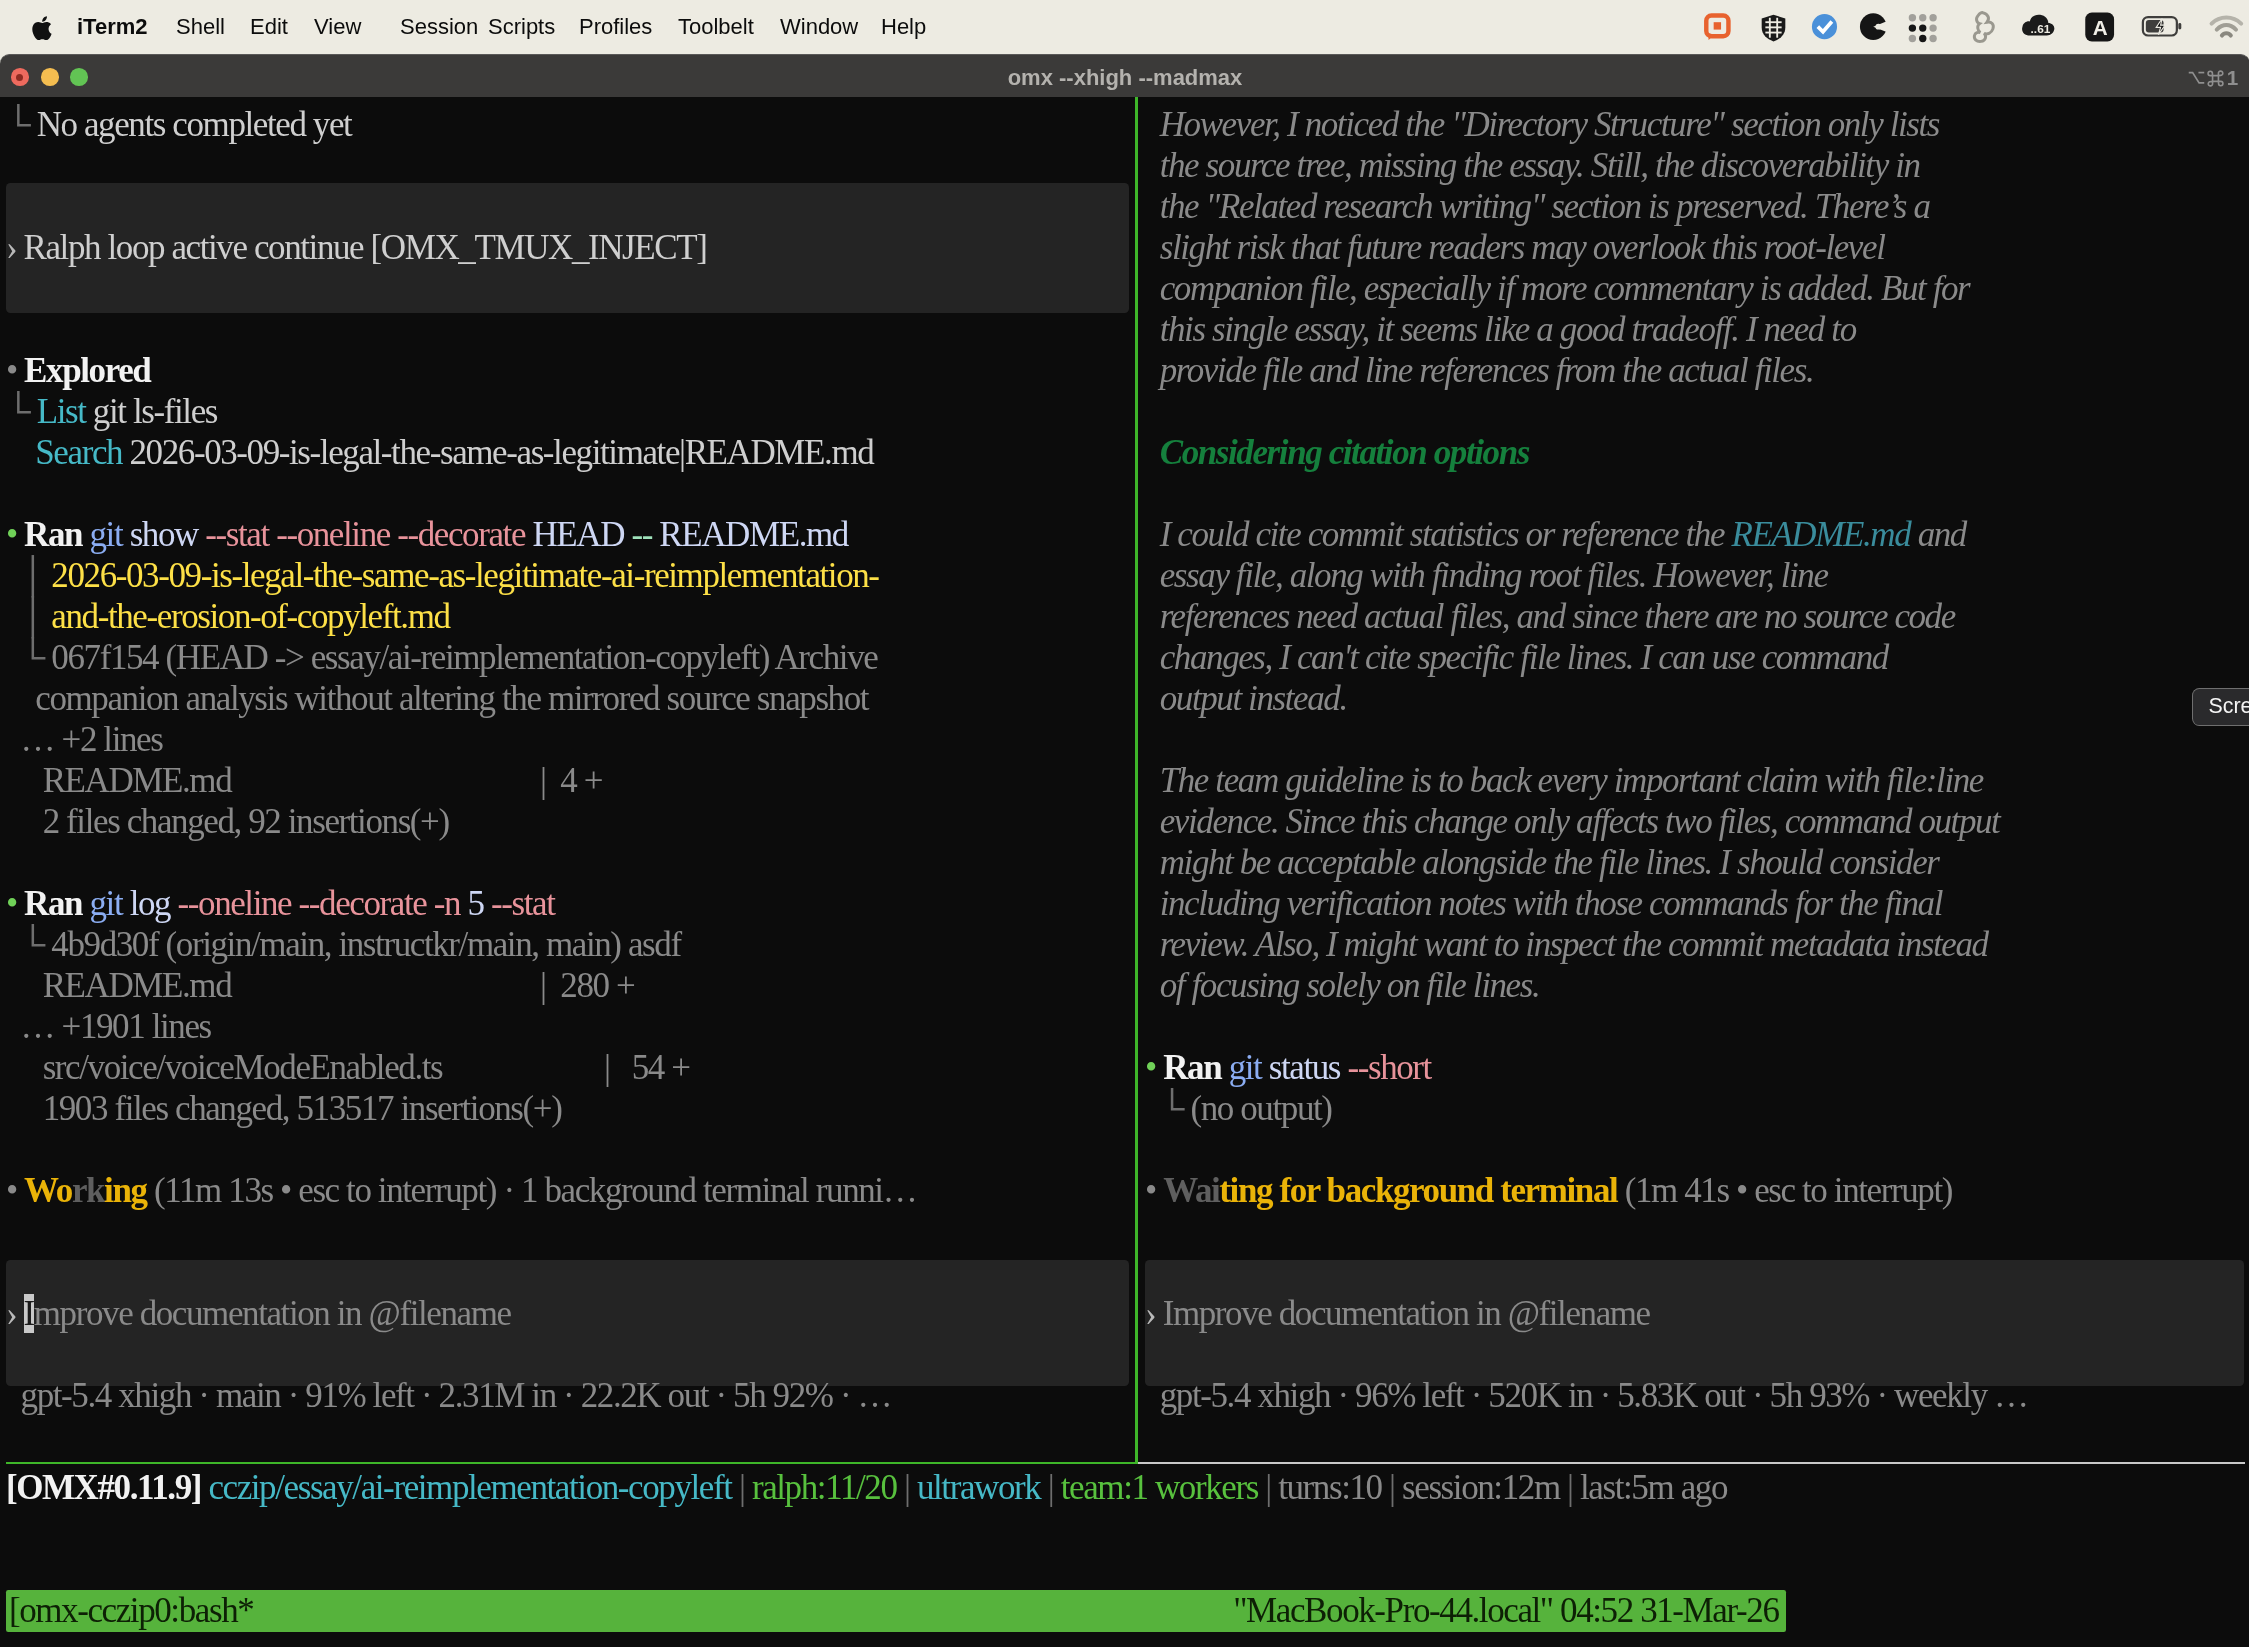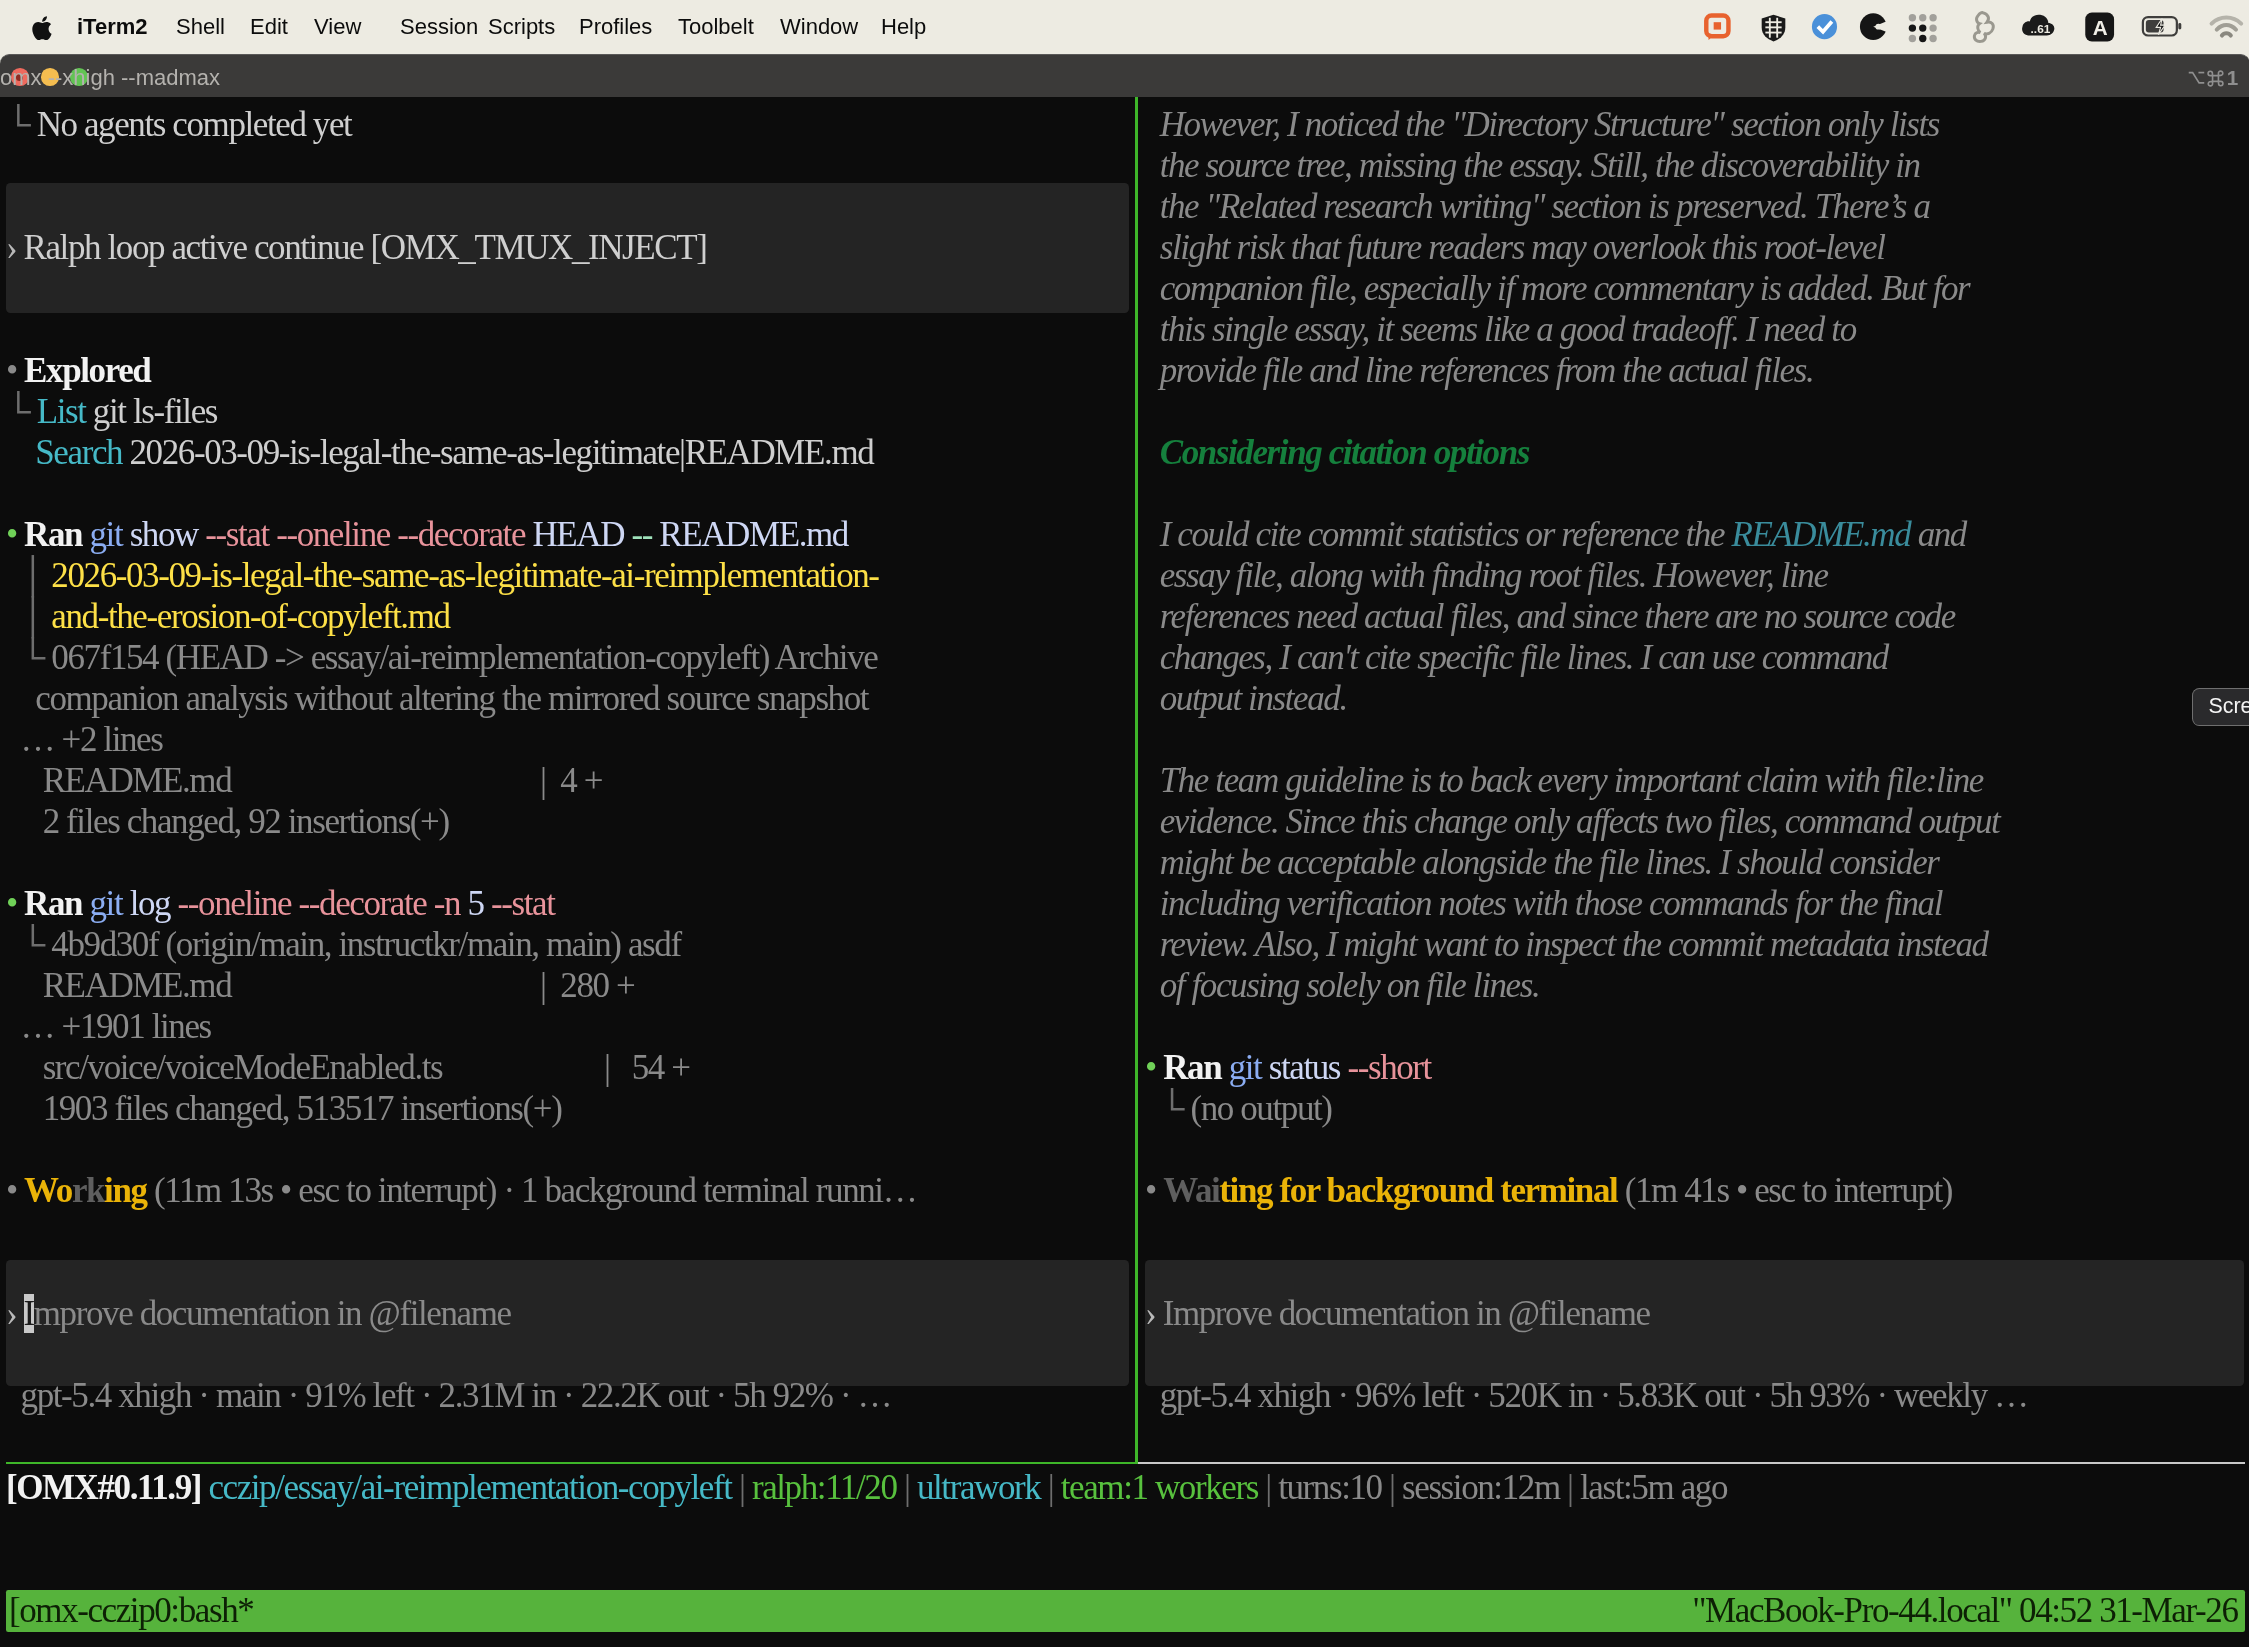--- a/index.html
+++ b/index.html
@@ -16,22 +16,22 @@
 #menubar .b { font-weight:700; }
 
 
 #titlebar {
   position:absolute; left:0; top:54px; width:2250px; height:43px;
   background:#3b3a39; border-radius:9.6px 9.6px 0 0;
   border-top:0.7px solid #5a5958;
 }
 .tl { position:absolute; border-radius:50%; width:17.7px; height:17.7px; top:13.3px; }
 #title-text {
-  position:absolute; top:65px; left:0; width:2250px; text-align:left;
-  font-size:22px; font-weight:400; color:#b4b2ae;
+  position:absolute; top:65px; left:0; width:2250px; text-align:center;
+  font-size:22px; font-weight:700; color:#b4b2ae;
 }
 #title-right { position:absolute; top:66px; right:11.8px; color:#8f8f8f; font-size:20.7px; font-weight:700;}
 
 
 #term { position:absolute; left:0; top:97px; width:2250px; height:1551px; background:#0c0c0c; }
 
 pre.mono, .mono {
   font-family:Liberation Serif, serif;
   font-size:35px; line-height:41px; letter-spacing:-1.4px;
   color:#cfcfcf; white-space:pre;
@@ -58,21 +58,21 @@
 #lpane { position:absolute; left:5.9px; top:7.4px; }
 #rpane { position:absolute; left:1145px; top:7.4px; }
 
 #vdivider { position:absolute; left:1135px; top:0px; width:3px; height:1366px; background:#3eb629; }
 #hborder-l { position:absolute; left:5.9px; top:1365px; width:1132px; height:2.2px; background:#3eb629; }
 #hborder-r { position:absolute; left:1138px; top:1365px; width:1107px; height:2.2px; background:#c9c9c9; }
 
 #omxline { position:absolute; left:5.9px; top:1370px; }
 
 #greenbar {
-  position:absolute; left:5.9px; top:1493px; width:2239px; height:42px;
+  position:absolute; left:5.9px; top:1493px; width:1780px; height:42px;
   background:#56b33c; border-radius:2.2px; color:#0d2005;
 }
 #greenbar .l { position:absolute; left:3px; top:0; line-height:42px; color:#0d2005;}
 #greenbar .r { position:absolute; right:7.4px; top:0; line-height:42px; color:#0d2005;}
 
 #scre {
   position:absolute; left:2192px; top:591px; width:66px; height:38px;
   background:#2a2a2c; border:1.5px solid #6f6f6f; border-radius:7.4px 0 0 7.4px; border-right:none;
   color:#f5f5f5; font-size:21.4px; line-height:35px; padding-left:15.5px;
 }

